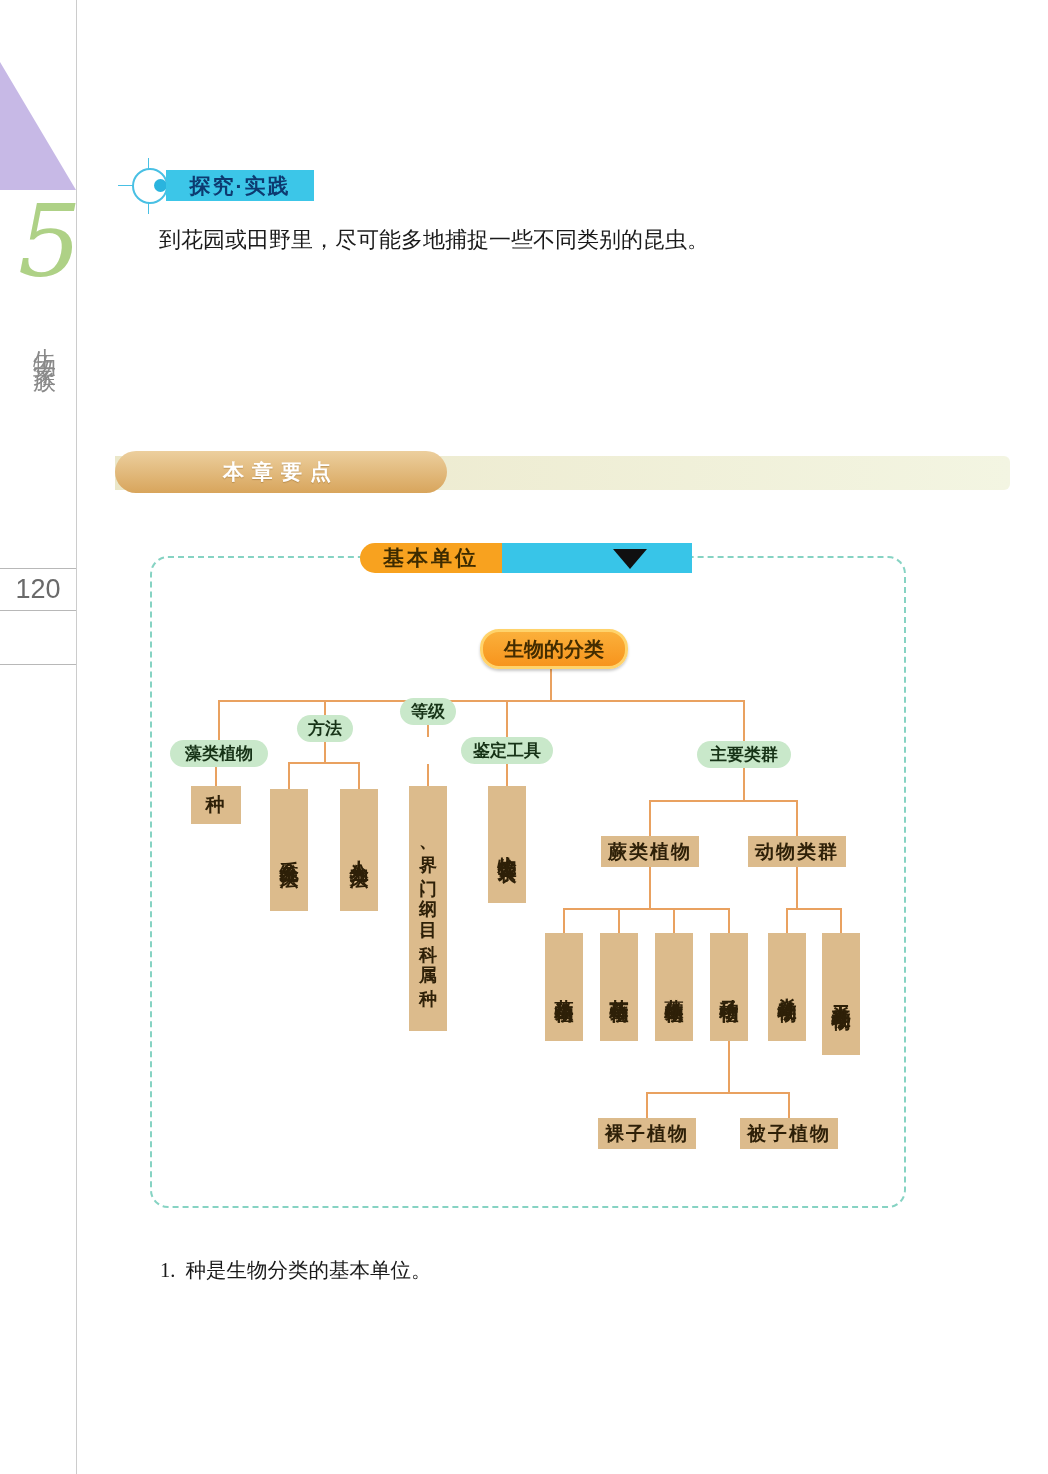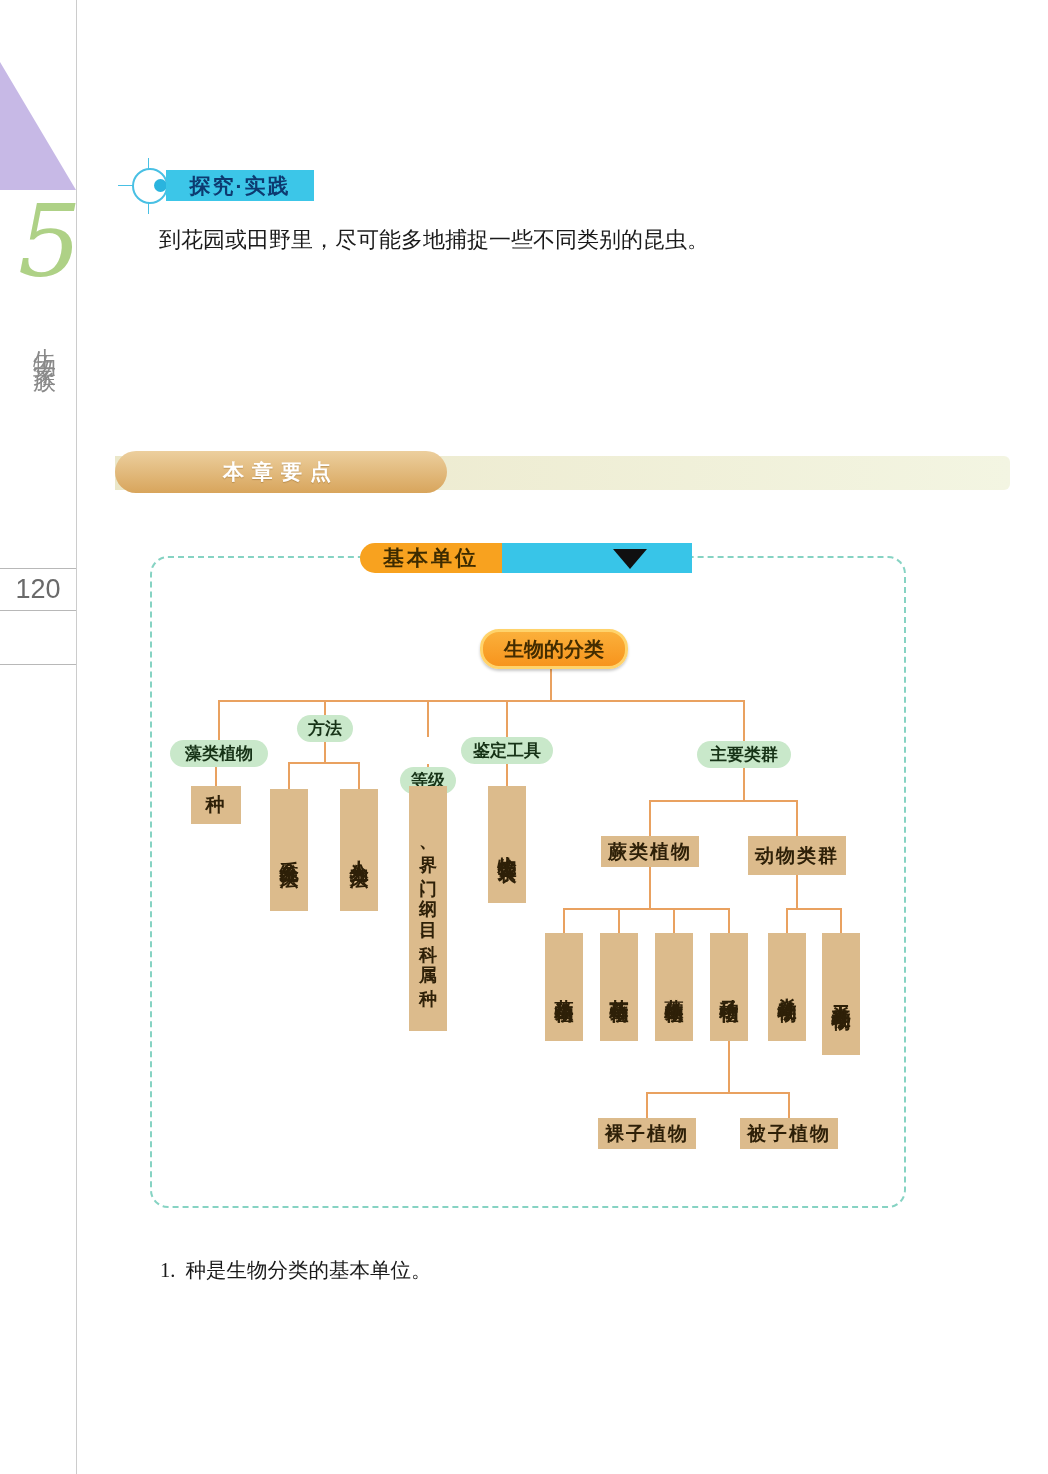--- a/index.html
+++ b/index.html
@@ -204,32 +204,32 @@
 
   <div class="cl" style="left:728px;top:1041px;width:2px;height:51px"></div>
   <div class="cl" style="left:646px;top:1092px;width:144px;height:2px"></div>
   <div class="cl" style="left:646px;top:1092px;width:2px;height:26px"></div>
   <div class="cl" style="left:788px;top:1092px;width:2px;height:26px"></div>
 
   <div class="root-pill">生物的分类</div>
 
   <div class="gpill" style="left:170px;top:740px;width:98px">藻类植物</div>
   <div class="gpill" style="left:297px;top:715px;width:56px">方法</div>
-  <div class="gpill" style="left:400px;top:767px;width:56px">等级</div>
+  <div class="gpill" style="left:400px;top:698px;width:56px">等级</div>
   <div class="gpill" style="left:461px;top:737px;width:92px">鉴定工具</div>
   <div class="gpill" style="left:697px;top:741px;width:94px">主要类群</div>
 
   <div class="tanh" style="left:191px;top:786px;width:50px;height:38px">种</div>
   <div class="tanv" style="left:270px;top:789px;width:38px;height:122px">系统分类法</div>
   <div class="tanv" style="left:340px;top:789px;width:38px;height:122px">人为分类法</div>
   <div class="tanv" style="left:409px;top:786px;width:38px;height:245px;font-size:18px">界、门、纲、目、科、属、种</div>
   <div class="tanv" style="left:488px;top:786px;width:38px;height:117px">生物检索表</div>
 
   <div class="tanh" style="left:601px;top:836px;width:98px;height:31px">蕨类植物</div>
-  <div class="tanh" style="left:748px;top:836px;width:98px;height:39px">动物类群</div>
+  <div class="tanh" style="left:748px;top:836px;width:98px;height:31px">动物类群</div>
 
   <div class="tanv" style="left:545px;top:933px;width:38px;height:108px">藻类植物</div>
   <div class="tanv" style="left:600px;top:933px;width:38px;height:108px">苔藓植物</div>
   <div class="tanv" style="left:655px;top:933px;width:38px;height:108px">蕨类植物</div>
   <div class="tanv" style="left:710px;top:933px;width:38px;height:108px">种子植物</div>
   <div class="tanv" style="left:768px;top:933px;width:38px;height:108px">脊椎动物</div>
   <div class="tanv" style="left:822px;top:933px;width:38px;height:122px">无脊椎动物</div>
 
   <div class="tanh" style="left:598px;top:1118px;width:98px;height:31px">裸子植物</div>
   <div class="tanh" style="left:740px;top:1118px;width:98px;height:31px">被子植物</div>

